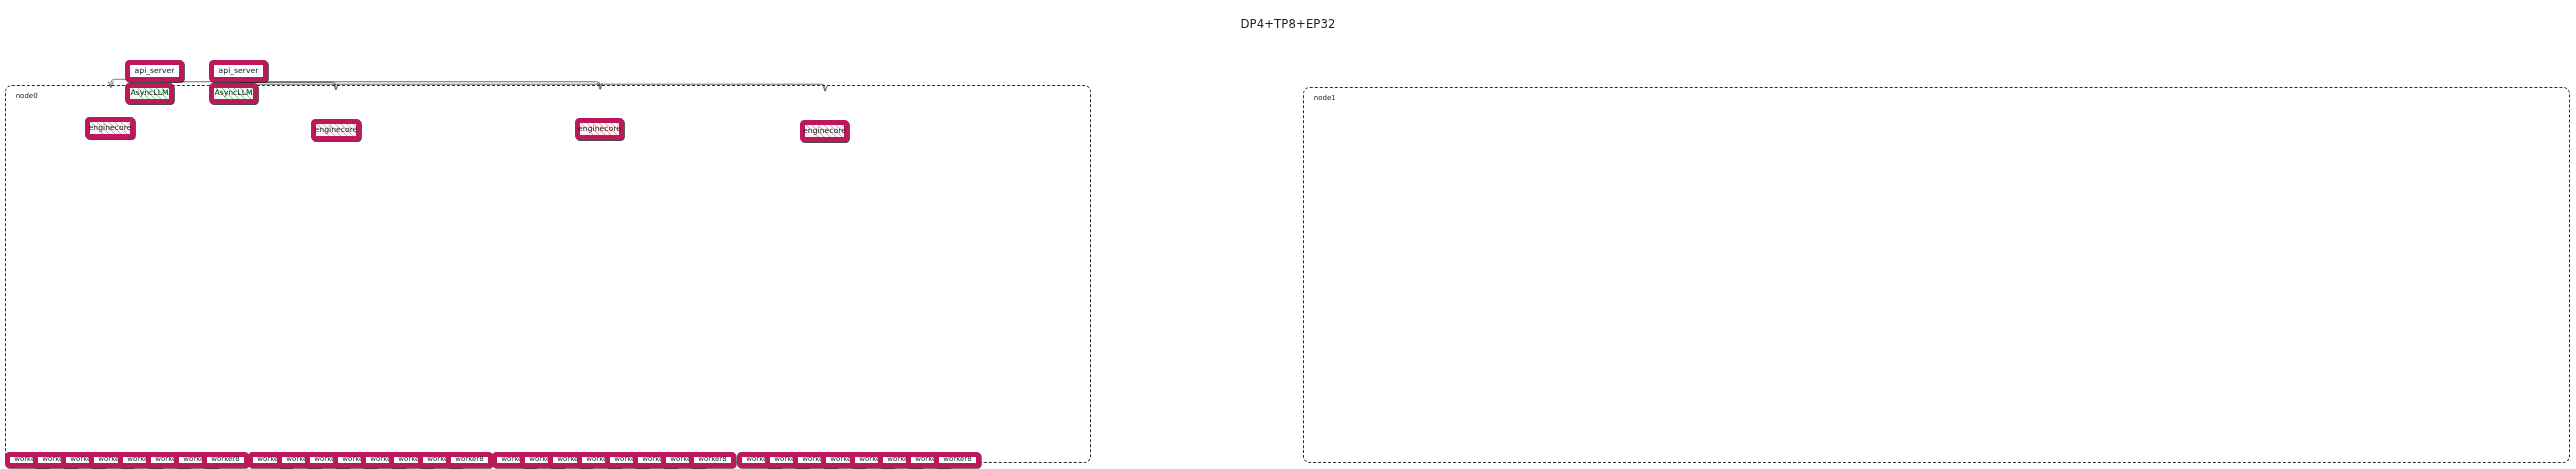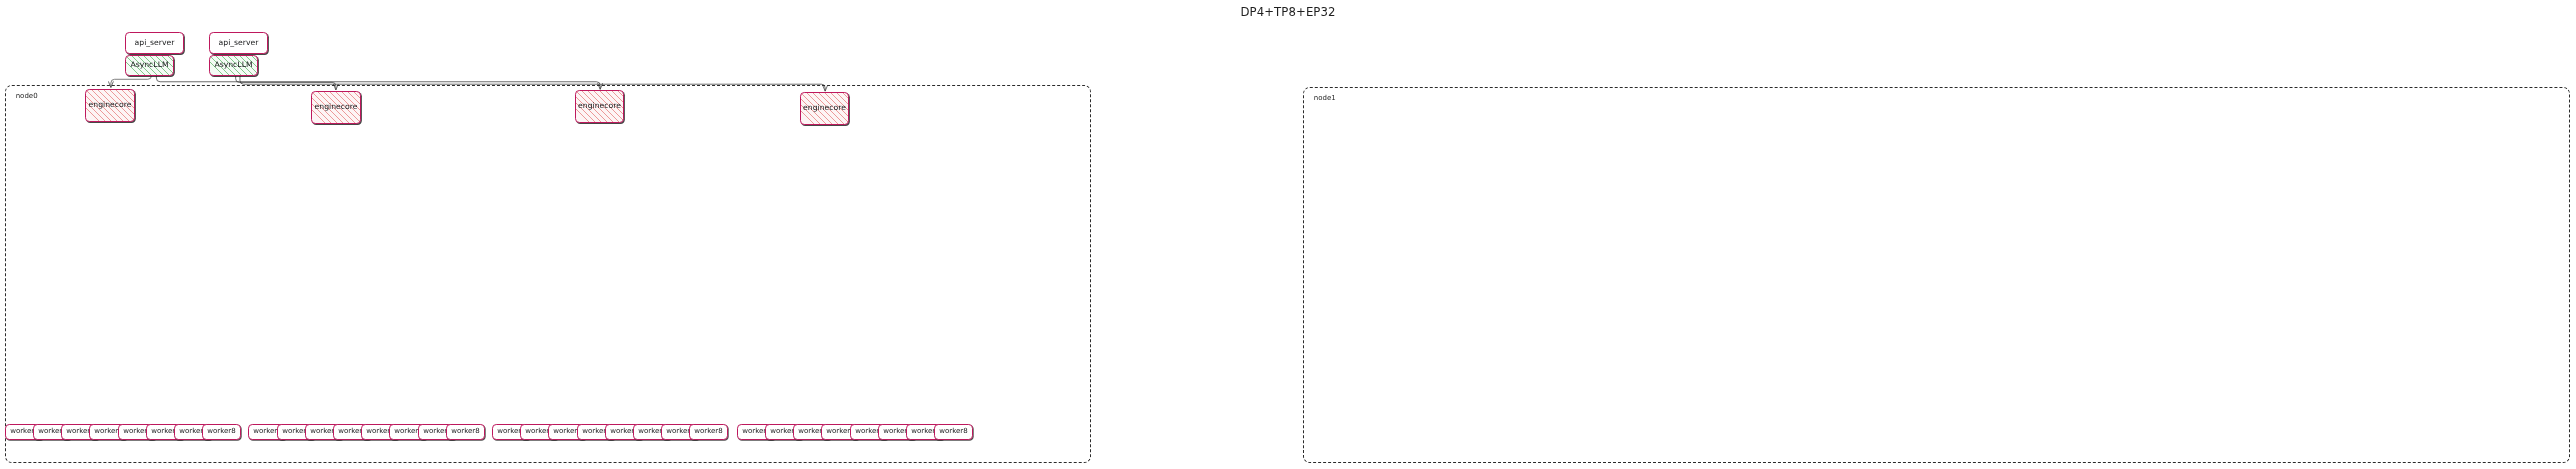--- a/index.html
+++ b/index.html
@@ -18,21 +18,21 @@
   
   #diagram-title {
     position: absolute;
     left: 0;
     top: 0;
     width: 2576px;
     text-align: center;
     font-size: 11.7px;
     color: #1f1f1f;
     letter-spacing: 0.1px;
-    padding-top: 5px;
+    padding-top: 17px;
     font-family: "DejaVu Sans", sans-serif;
   }
 
   
   .cluster {
     position: absolute;
     border: 1px dashed #2b2b2b;
     border-radius: 6.8px;
     background: transparent;
     box-sizing: border-box;
@@ -60,29 +60,30 @@
     height: 376px;
   }
 
   
   .dnode {
     position: absolute;
     box-sizing: border-box;
     display: flex;
     align-items: center;
     justify-content: center;
-    border: 1px solid #be185d;
+    border: 5px solid #be185d;
     border-radius: 4.3px;
     background: #ffffff;
     color: #17181a;
     font-size: 7.7px;
     text-align: center;
     line-height: 1.1;
     box-shadow: 0.9px 0.9px 0 rgba(20,20,20,0.78);
     white-space: nowrap;
+    margin-top: 28px;
   }
 
   
   .n-api {
     width: 59px;
     height: 22px;
     background: #ffffff;
   }
 
   
@@ -95,21 +96,21 @@
       rgba(110, 190, 120, 0.85) 0px,
       rgba(110, 190, 120, 0.85) 0.6px,
       rgba(255,255,255,0) 0.6px,
       rgba(255,255,255,0) 4.3px
     );
   }
 
   
   .n-engine {
     width: 59px;
-    height: 33px;
+    height: 22px;
     background-color: #fdf5f5;
     background-image: repeating-linear-gradient(
       45deg,
       rgba(232, 130, 130, 0.80) 0px,
       rgba(232, 130, 130, 0.80) 0.6px,
       rgba(255,255,255,0) 0.6px,
       rgba(255,255,255,0) 4.3px
     );
   }
 

